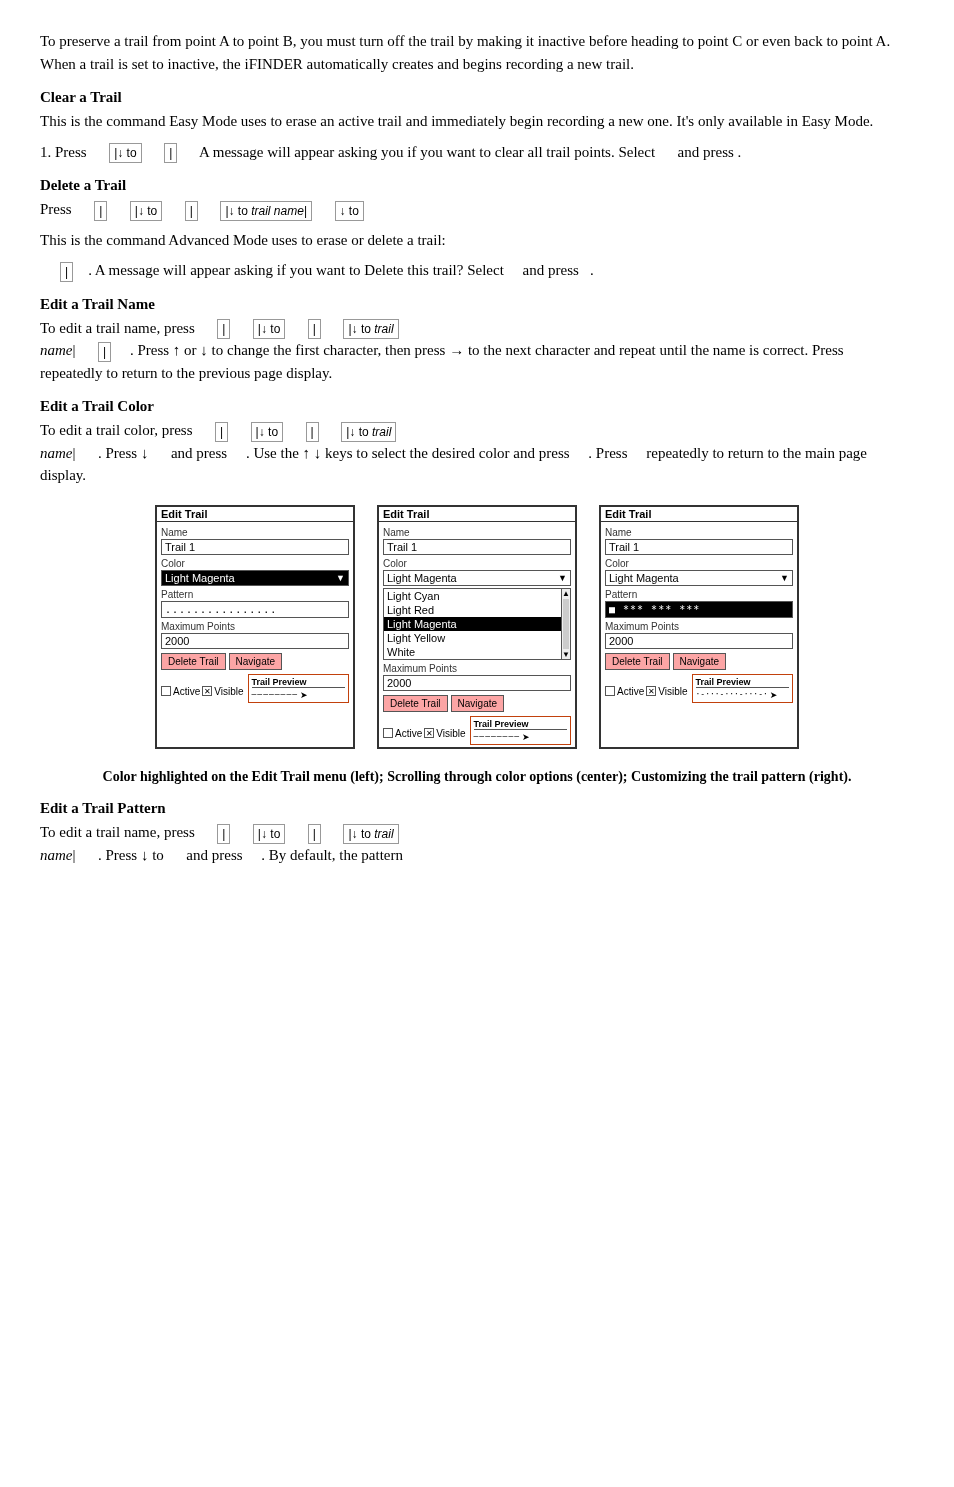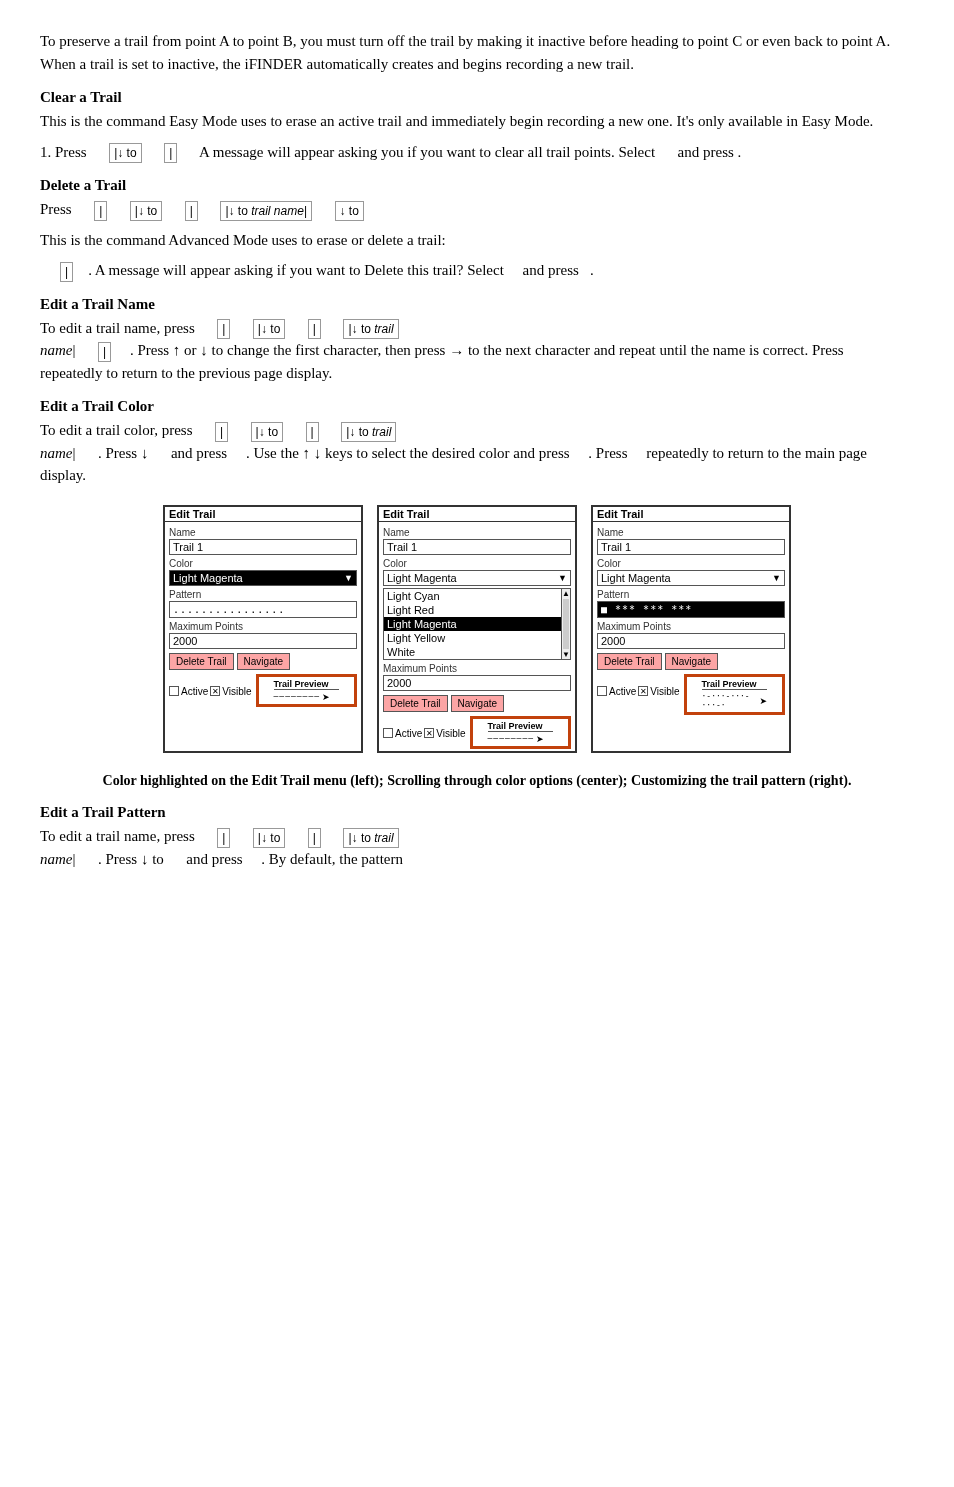--- a/index.html
+++ b/index.html
@@ -12,21 +12,21 @@
       max-width: 954px;
     }
     p { margin-bottom: 8px; line-height: 1.5; }
     h2 { font-size: 15px; font-weight: bold; margin-top: 14px; margin-bottom: 4px; }
     .indent { margin-left: 20px; }
     .section { margin-bottom: 10px; }
 
     
     .panels-container {
       display: flex;
-      gap: 14px;
+      gap: 22px;
       margin: 18px auto;
       justify-content: center;
     }
     .panel {
       border: 2px solid #333;
       width: 200px;
       font-family: Arial, sans-serif;
       font-size: 11px;
       background: #fff;
     }
@@ -112,23 +112,23 @@
       align-items: center;
       gap: 2px;
     }
     .check-box {
       width: 10px; height: 10px;
       border: 1px solid #555;
       display: inline-flex; align-items: center; justify-content: center;
       font-size: 8px;
     }
     .trail-preview-box {
-      border: 3px solid #c2410c;
+      border: 1px solid #c2410c;
       flex: 1;
-      padding: 2px 15px;
+      padding: 2px 3px;
     }
     .trail-preview-label {
       font-size: 9px;
       font-weight: bold;
       border-bottom: 1px solid #555;
       margin-bottom: 2px;
     }
     .trail-preview-line {
       display: flex;
       align-items: center;

